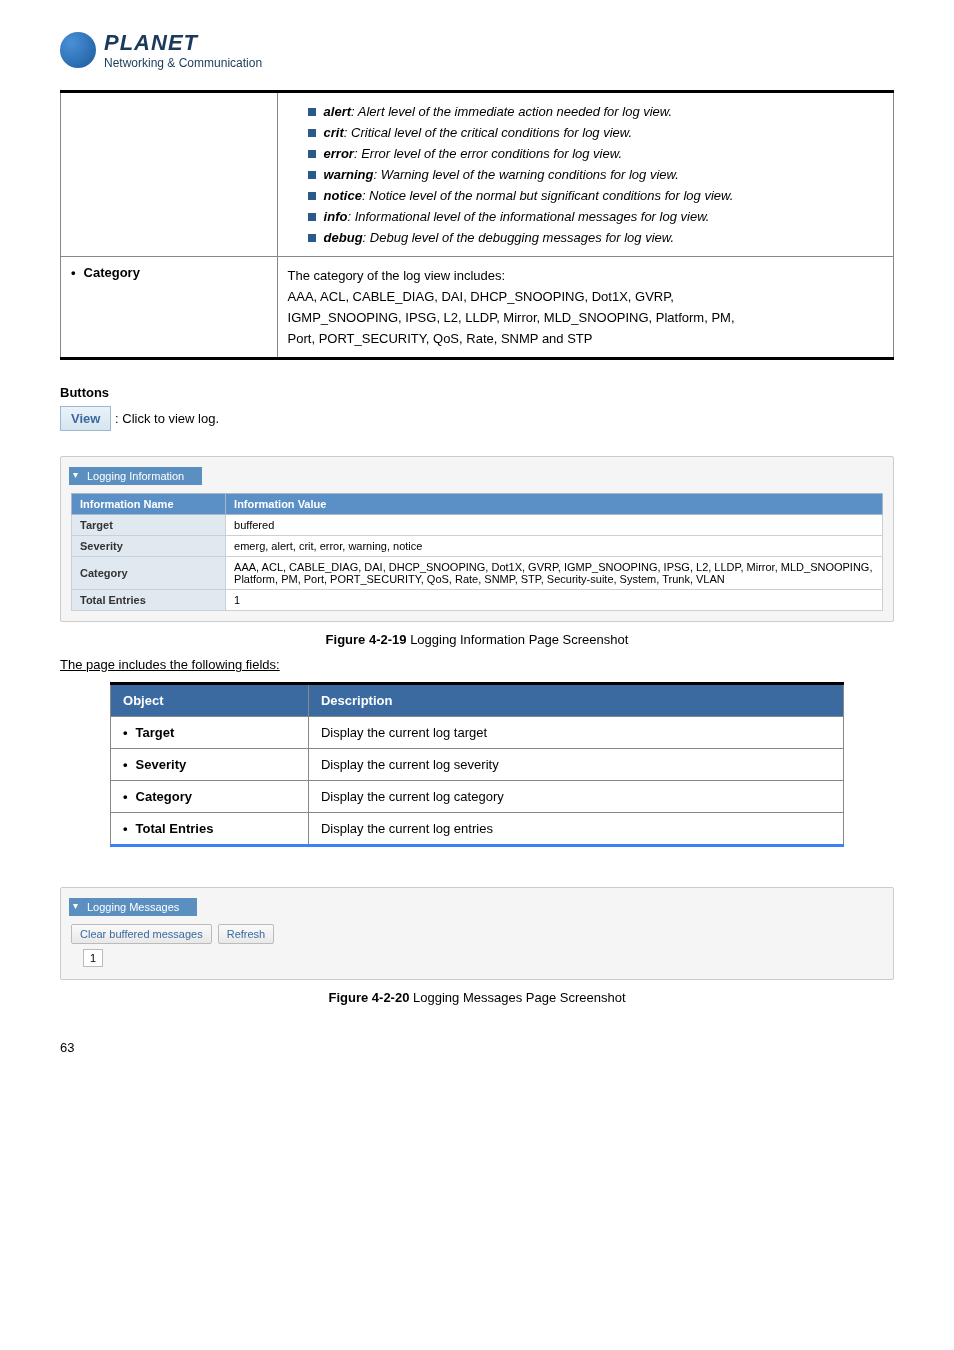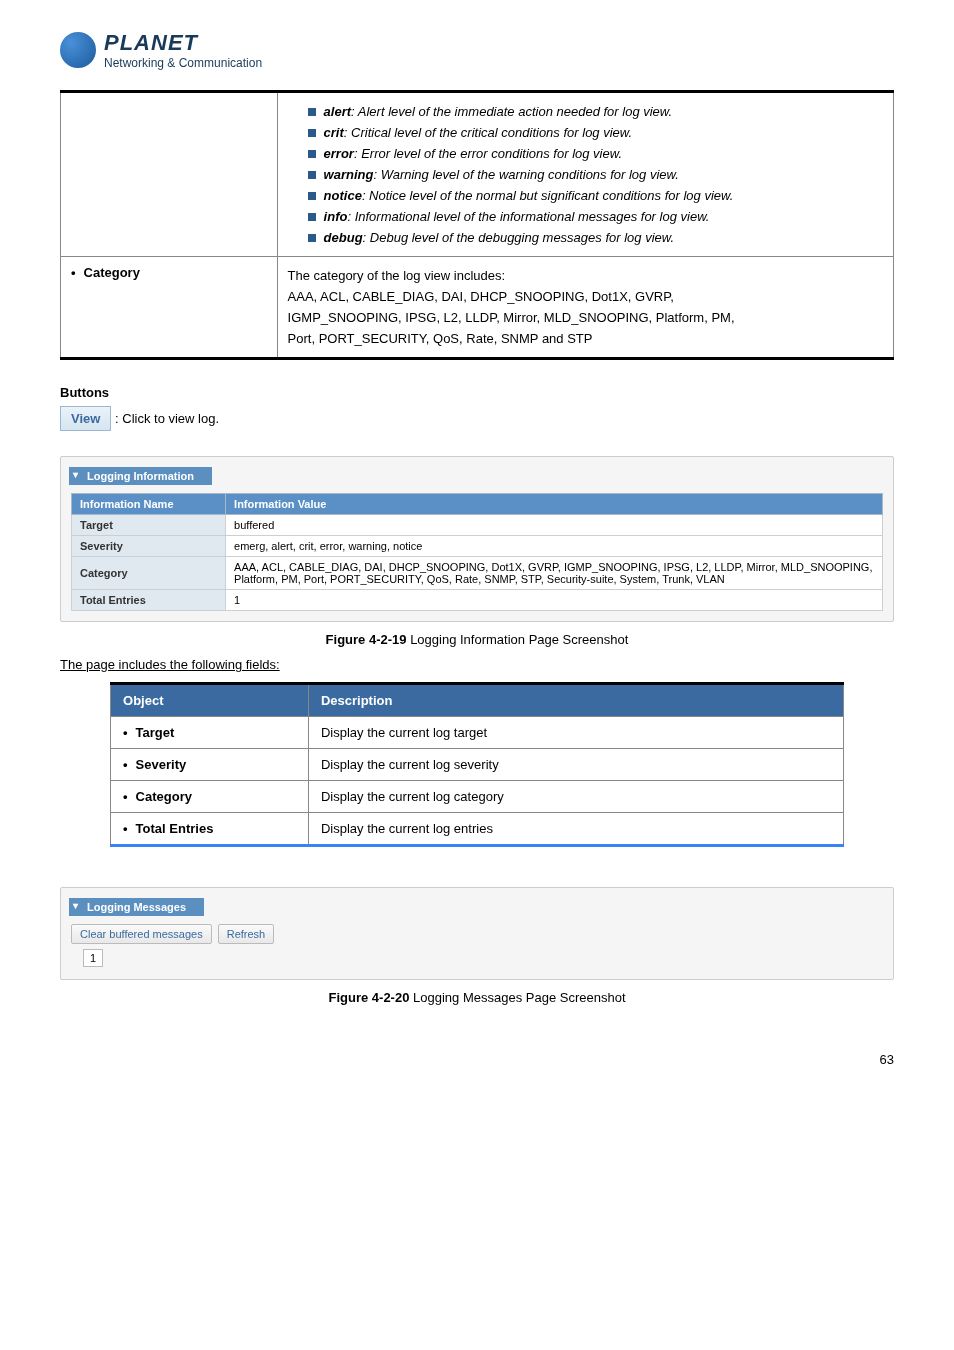--- a/index.html
+++ b/index.html
@@ -11,40 +11,40 @@
   .logo-sub { font-size: 12px; color: #1a3a5a; }
   table.outer { width: 100%; border-collapse: collapse; border-top: 3px solid #000; border-bottom: 3px solid #000; }
   table.outer td { border: 1px solid #888; padding: 8px 10px; vertical-align: top; }
   table.outer td.left { width: 26%; font-weight: bold; }
   .bullet-row { display: flex; align-items: flex-start; gap: 8px; padding: 3px 0 3px 20px; font-style: italic; }
   .sq { width: 8px; height: 8px; background: #2a5a8a; margin-top: 4px; flex-shrink: 0; }
   .dot::before { content: "•"; margin-right: 8px; }
   .buttons-head { font-weight: bold; margin-top: 25px; margin-bottom: 6px; }
   .view-btn { display: inline-block; border: 1px solid #9bb8d0; background: linear-gradient(#eaf2f9,#d6e5f0); color: #3a6aa0; font-weight: bold; padding: 4px 10px; font-size: 13px; }
   .panel { border: 1px solid #ccc; background: #f5f5f5; padding: 10px; margin-top: 25px; border-radius: 2px; }
-  .panel-head { background: #5a8fc0; color: #fff; font-weight: bold; font-size: 11px; padding: 3px 18px 3px 18px; display: inline-block; position: relative; margin-left: -2px; margin-bottom: 8px; }
+  .panel-head { background: #5a8fc0; color: #fff; font-weight: normal; font-size: 11px; padding: 3px 18px 3px 18px; display: inline-block; position: relative; margin-left: -2px; margin-bottom: 8px; }
   .panel-head::before { content: "▾"; position: absolute; left: 4px; top: 2px; font-size: 10px; }
   table.inner { width: 100%; border-collapse: collapse; background: #fff; font-size: 11px; }
   table.inner th { background: #5a90c5; color: #fff; text-align: left; padding: 4px 8px; border: 1px solid #a8b8c8; font-weight: bold; }
   table.inner td { border: 1px solid #c8d0d8; padding: 4px 8px; }
   table.inner td.lbl { background: #e0e8f0; width: 19%; font-weight: bold; color: #333; }
   .caption { text-align: center; margin: 10px 0; }
   .caption b { font-weight: bold; }
   .fields-intro { margin: 10px 0; text-decoration: underline; }
   table.obj { width: 88%; margin: 0 auto; border-collapse: collapse; border-top: 3px solid #000; border-bottom: 3px solid #3b82f6; }
   table.obj th { background: #3a6aa0; color: #fff; text-align: left; padding: 8px 12px; border: 1px solid #888; }
   table.obj td { border: 1px solid #888; padding: 8px 12px; }
   table.obj td.o { font-weight: bold; }
   .msgbar { display: flex; align-items: flex-start; gap: 6px; margin-bottom: 6px; }
   .msgbtn { border: 1px solid #bbb; background: linear-gradient(#fafafa,#e8e8e8); color: #3a6aa0; padding: 3px 8px; font-size: 11px; border-radius: 2px; }
   .pager { border: 1px solid #bbb; background: #fff; padding: 2px 6px; font-size: 11px; margin-left: 12px; }
   table.msgs { width: 100%; border-collapse: collapse; font-size: 11px; }
   table.msgs th { background: #5a90c5; color: #fff; text-align: left; padding: 4px 8px; border: 1px solid #a8b8c8; font-weight: bold; }
   table.msgs td { border: 1px solid #c8d0d8; padding: 4px 8px; background: #fff; }
-  .pagenum { text-align: right; margin-top: 47px; font-size: 13px; }
+  .pagenum { text-align: left; margin-top: 35px; font-size: 13px; }
 </style>
 </head>
 <body>
 
 <div class="logo">
   <div class="logo-globe"></div>
   <div class="logo-text">
     <div class="logo-main">PLANET</div>
     <div class="logo-sub">Networking &amp; Communication</div>
   </div>

